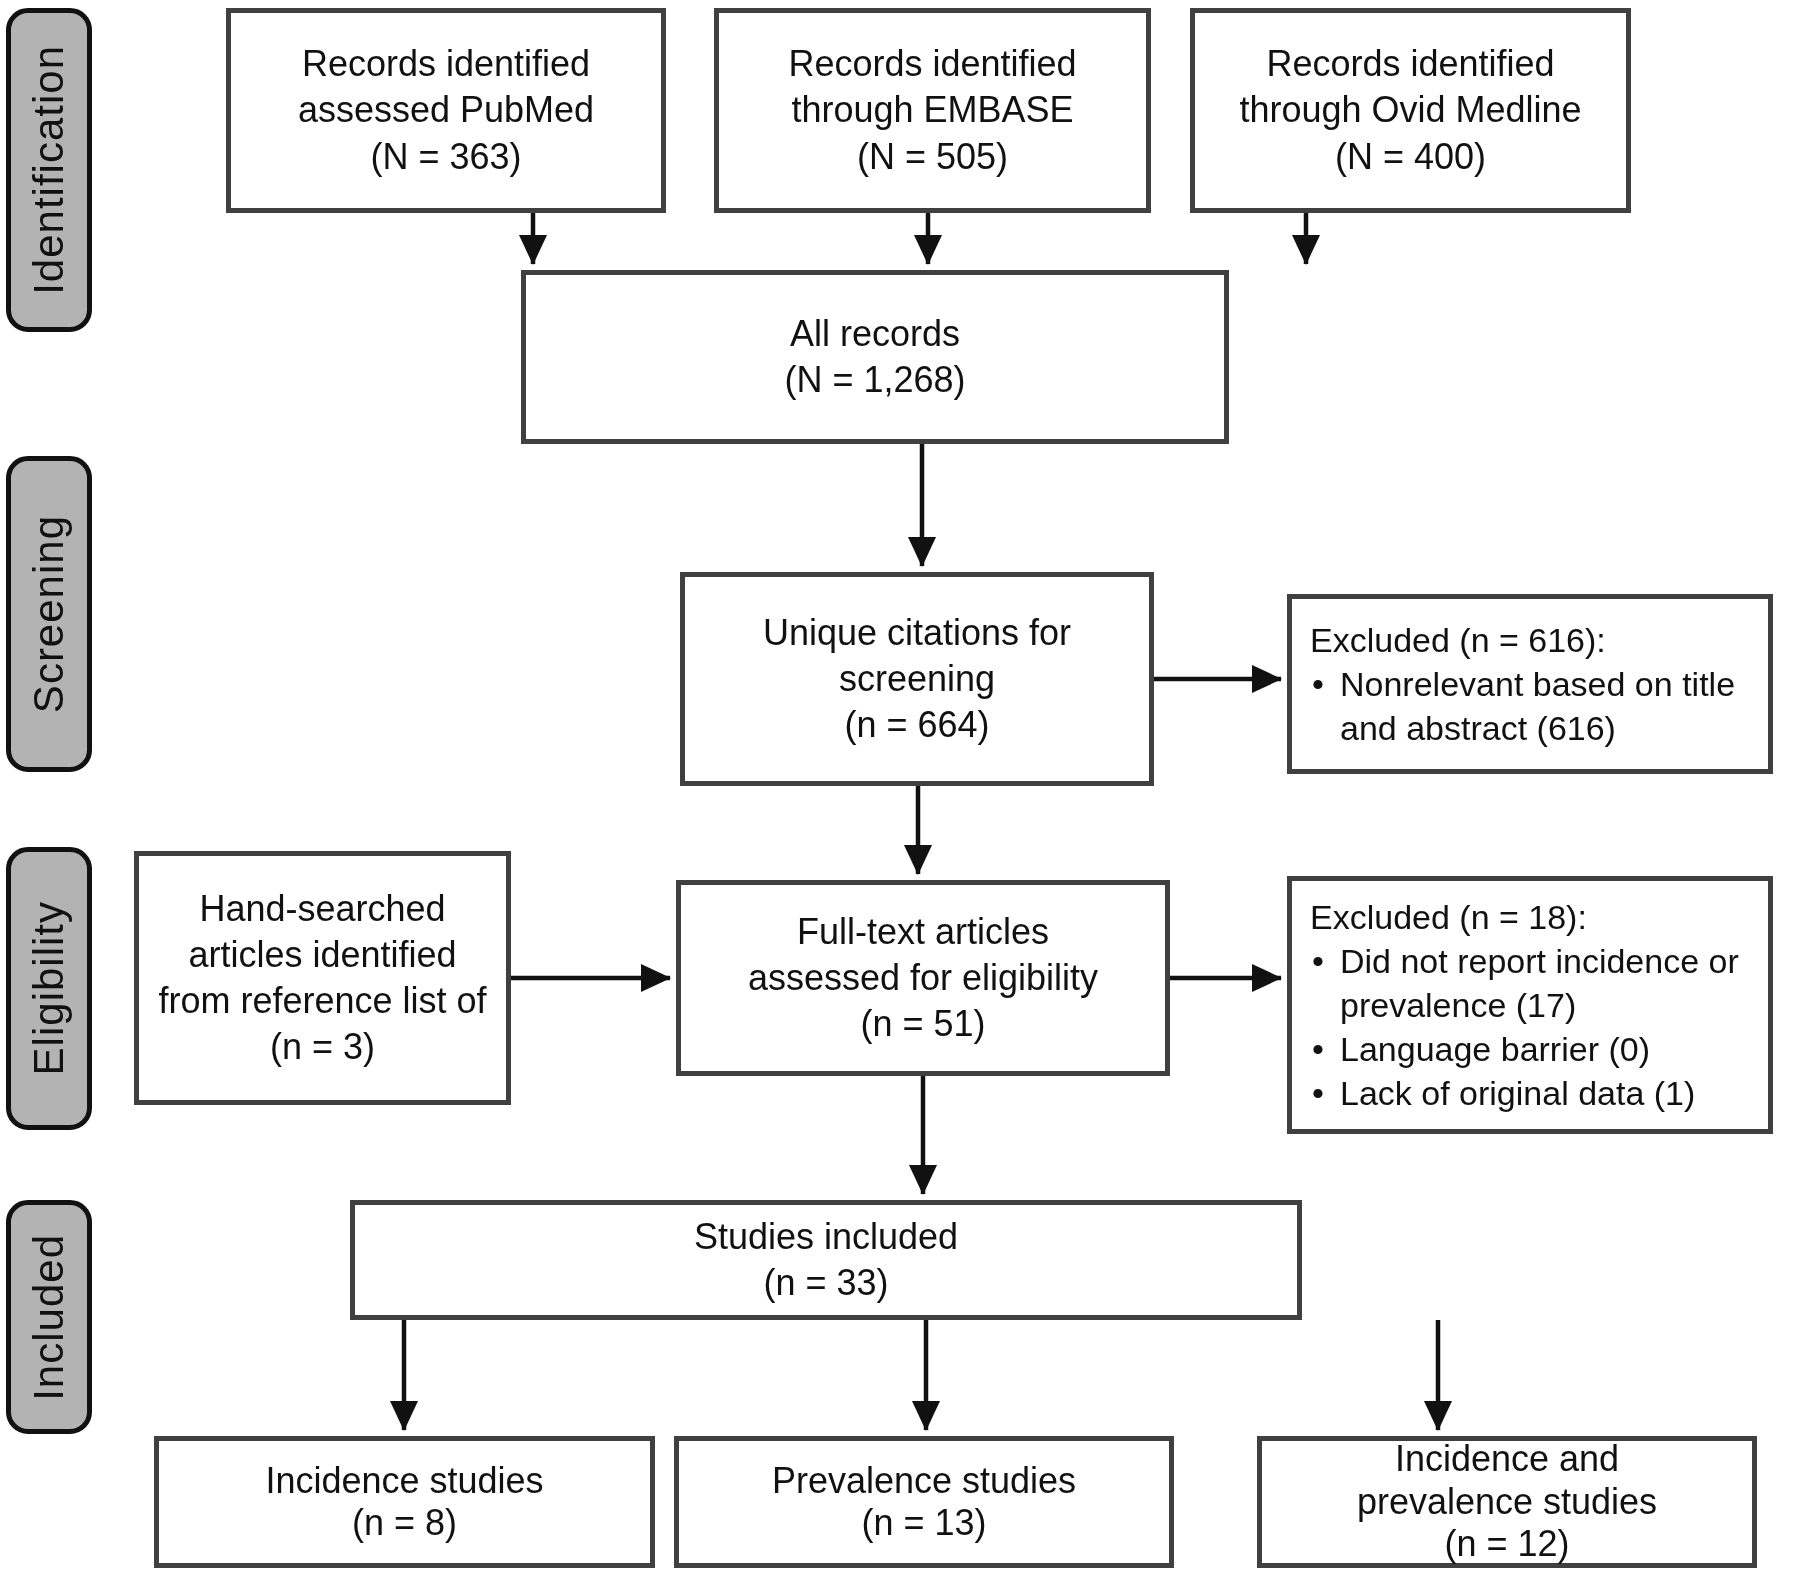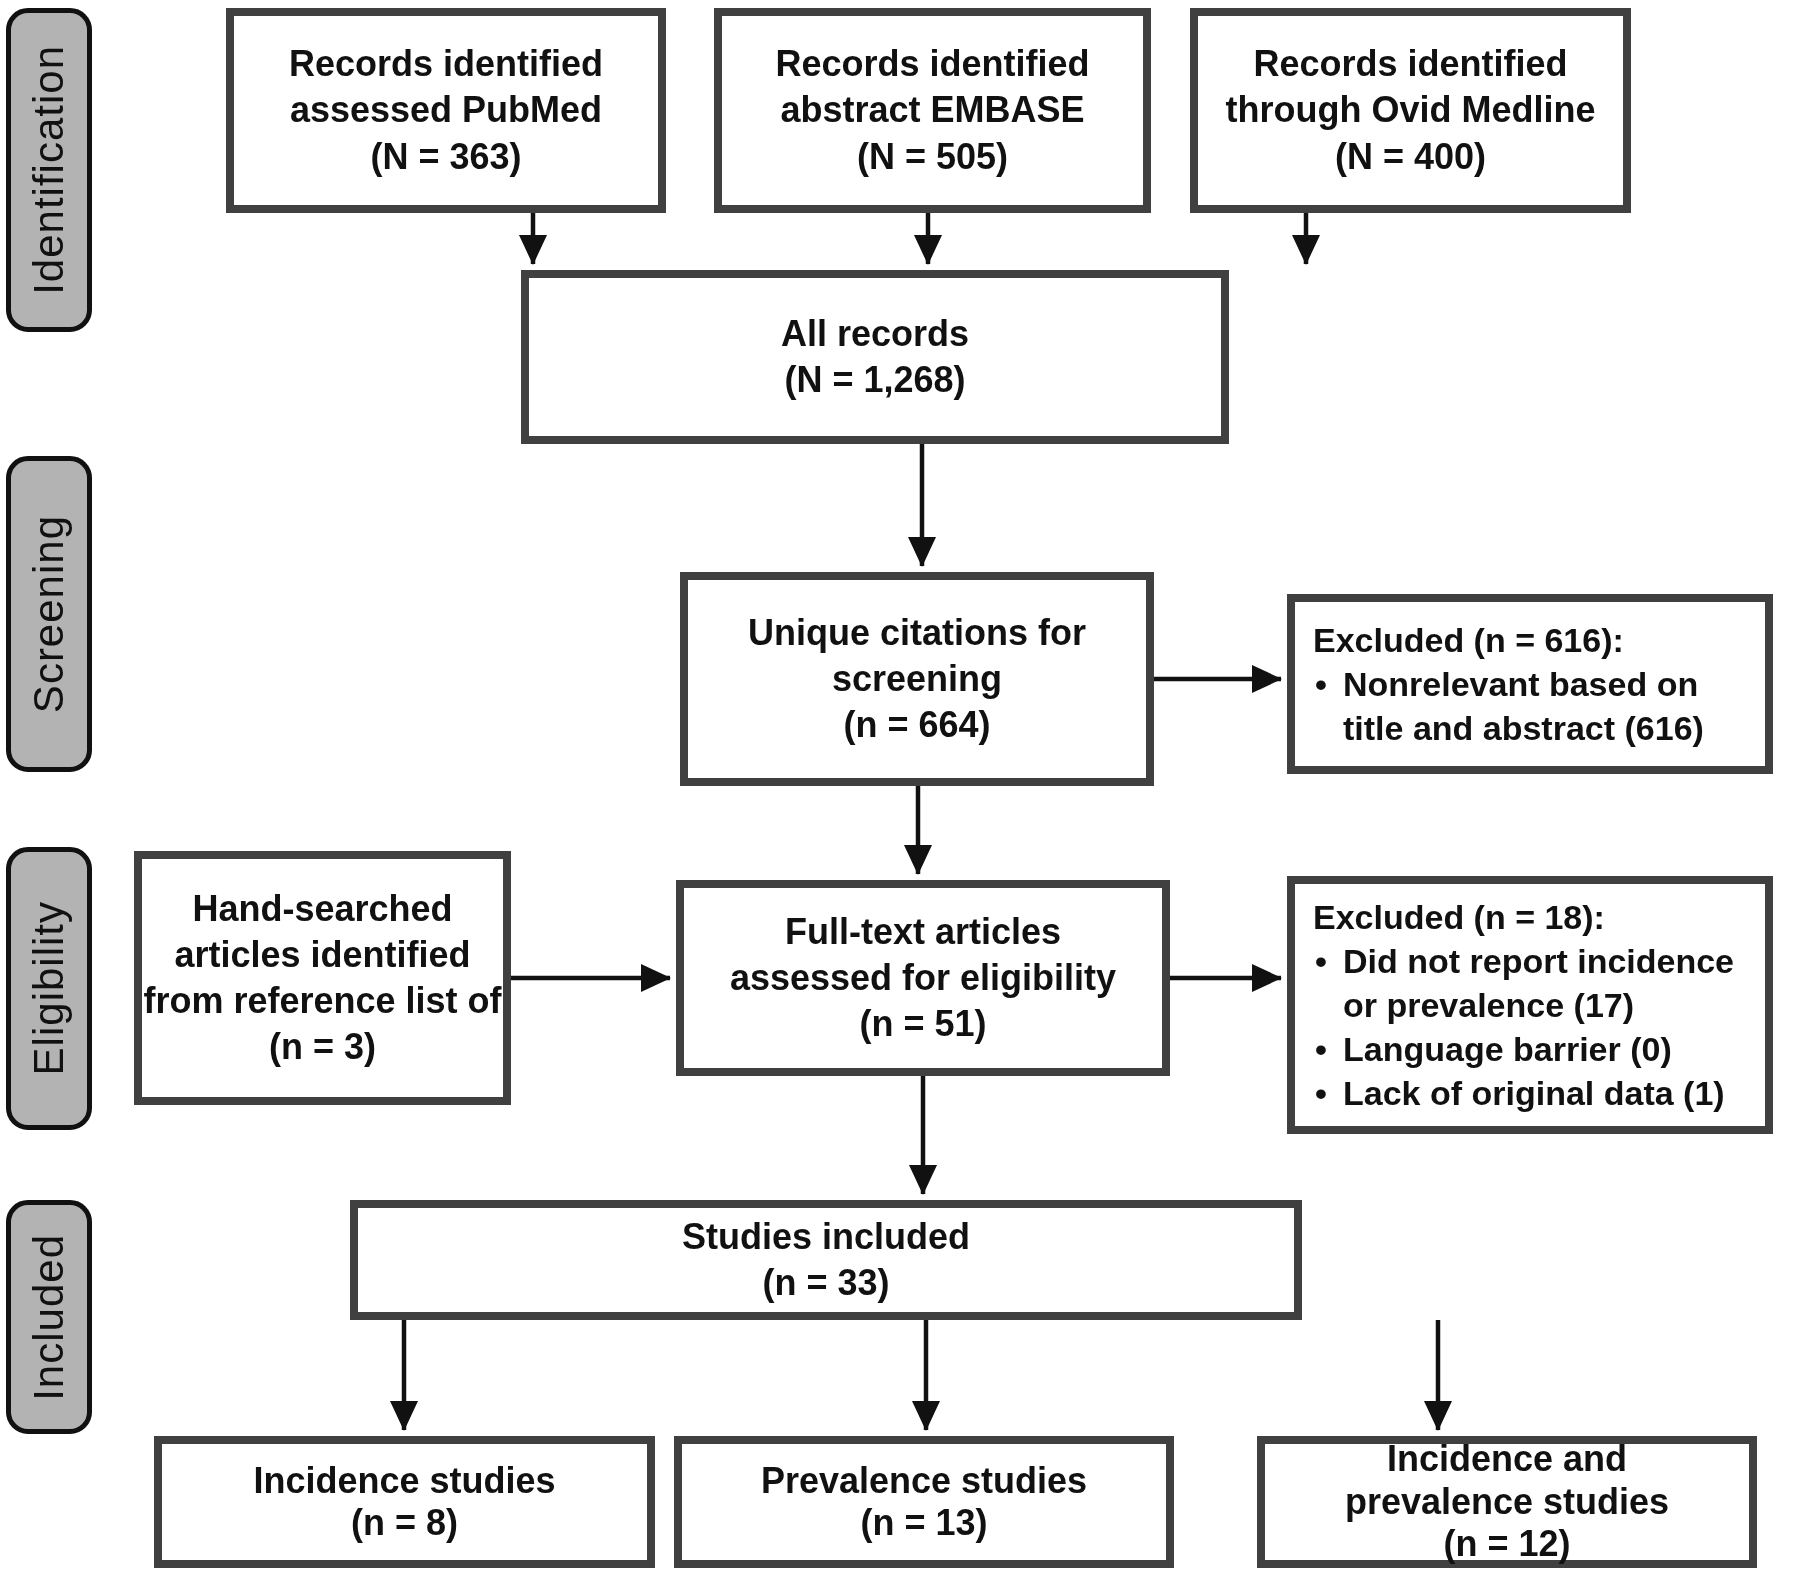--- a/index.html
+++ b/index.html
@@ -26,26 +26,26 @@
     transform:rotate(180deg);
     font-size:42px;
     letter-spacing:1px;
     color:#111;
     white-space:nowrap;
   }
   
   .box{
     position:absolute;
     background:#ffffff;
-    border:8px solid #404040;
+    border:5px solid #404040;
     box-sizing:border-box;
     display:flex;flex-direction:column;
     align-items:center;justify-content:center;
     text-align:center;
-    font-size:36px;line-height:1.28;font-weight:bold;
+    font-size:36px;line-height:1.28;
   }
   .box .ln{white-space:nowrap;}
   .box.tight{line-height:1.18;}
   
   .box.excl{
     align-items:flex-start;
     text-align:left;
     justify-content:center;
     font-size:34px;line-height:1.3;
     padding:10px 10px 10px 18px;
@@ -81,21 +81,21 @@
     <span class="vtext">Included</span>
   </div>
 
   <div class="box" style="left:226px;top:8px;width:440px;height:205px;">
     <div class="ln">Records identified</div>
     <div class="ln">assessed PubMed</div>
     <div class="ln">(N = 363)</div>
   </div>
   <div class="box" style="left:714px;top:8px;width:437px;height:205px;">
     <div class="ln">Records identified</div>
-    <div class="ln">abstract EMBASE</div>
+    <div class="ln">through EMBASE</div>
     <div class="ln">(N = 505)</div>
   </div>
   <div class="box" style="left:1190px;top:8px;width:441px;height:205px;">
     <div class="ln">Records identified</div>
     <div class="ln">through Ovid Medline</div>
     <div class="ln">(N = 400)</div>
   </div>
 
   <div class="box" style="left:521px;top:270px;width:708px;height:174px;">
     <div class="ln">All records</div>

